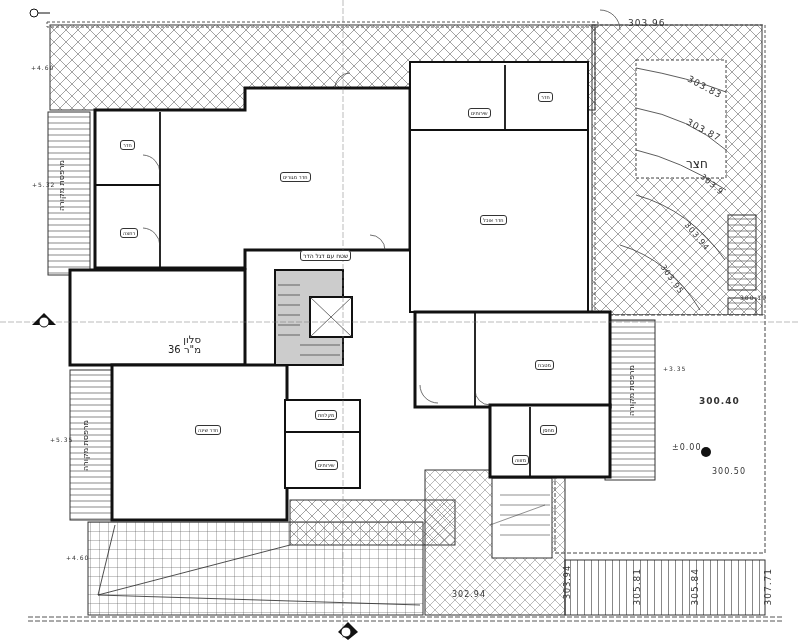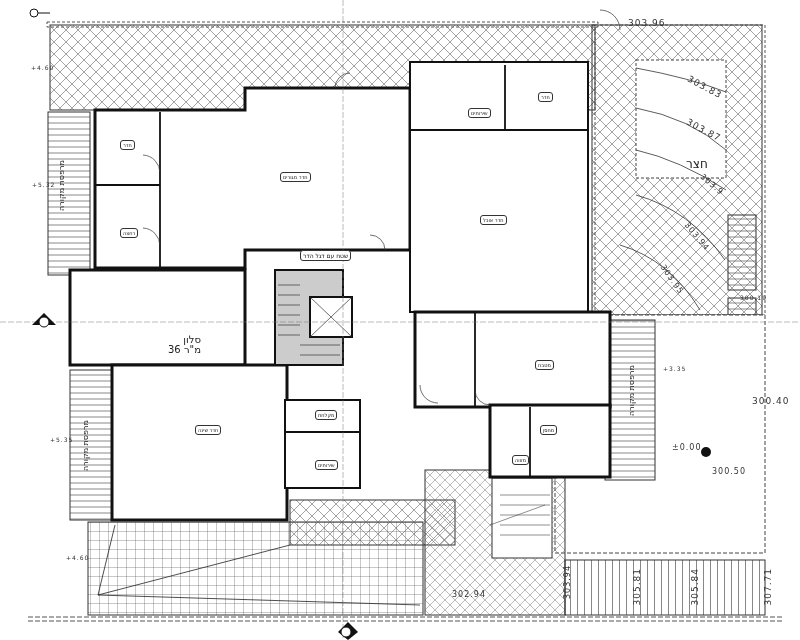--- a/index.html
+++ b/index.html
@@ -176,21 +176,21 @@
 <div class="lbl vert" style="left:58px;top:160px;font-size:8px;">מרפסת מקורה</div>
 <div class="lbl vert" style="left:82px;top:420px;font-size:8px;">מרפסת מקורה</div>
 <div class="lbl vert" style="left:628px;top:365px;font-size:8px;">מרפסת מקורה</div>
 
 <div class="elev" style="left:628px;top:18px;">303.96</div>
 <div class="elev" style="left:686px;top:82px;transform:rotate(28deg);">303.83</div>
 <div class="elev" style="left:685px;top:125px;transform:rotate(28deg);">303.87</div>
 <div class="elev" style="left:698px;top:180px;transform:rotate(40deg);font-size:8px;">303.9</div>
 <div class="elev" style="left:680px;top:232px;transform:rotate(50deg);font-size:8px;">303.94</div>
 <div class="elev" style="left:655px;top:275px;transform:rotate(55deg);font-size:8px;">303.95</div>
-<div class="elev" style="left:752px;top:396px;">300.40</div>
+<div class="elev" style="left:699px;top:396px;font-weight:bold;">300.40</div>
 <div class="elev" style="left:672px;top:443px;font-size:8px;">±0.00</div>
 <div class="elev" style="left:712px;top:467px;font-size:8px;">300.50</div>
 <div class="elev vert" style="left:632px;top:568px;">305.81</div>
 <div class="elev vert" style="left:690px;top:568px;">305.84</div>
 <div class="elev vert" style="left:763px;top:568px;">307.71</div>
 <div class="elev vert" style="left:563px;top:565px;font-size:8px;">303.94</div>
 <div class="elev" style="left:452px;top:590px;font-size:8px;">302.94</div>
 <div class="elev" style="left:740px;top:294px;font-size:6px;">300.19</div>
 <div class="elev" style="left:663px;top:365px;font-size:6px;">+3.35</div>
 <div class="elev" style="left:32px;top:181px;font-size:6px;">+5.32</div>

